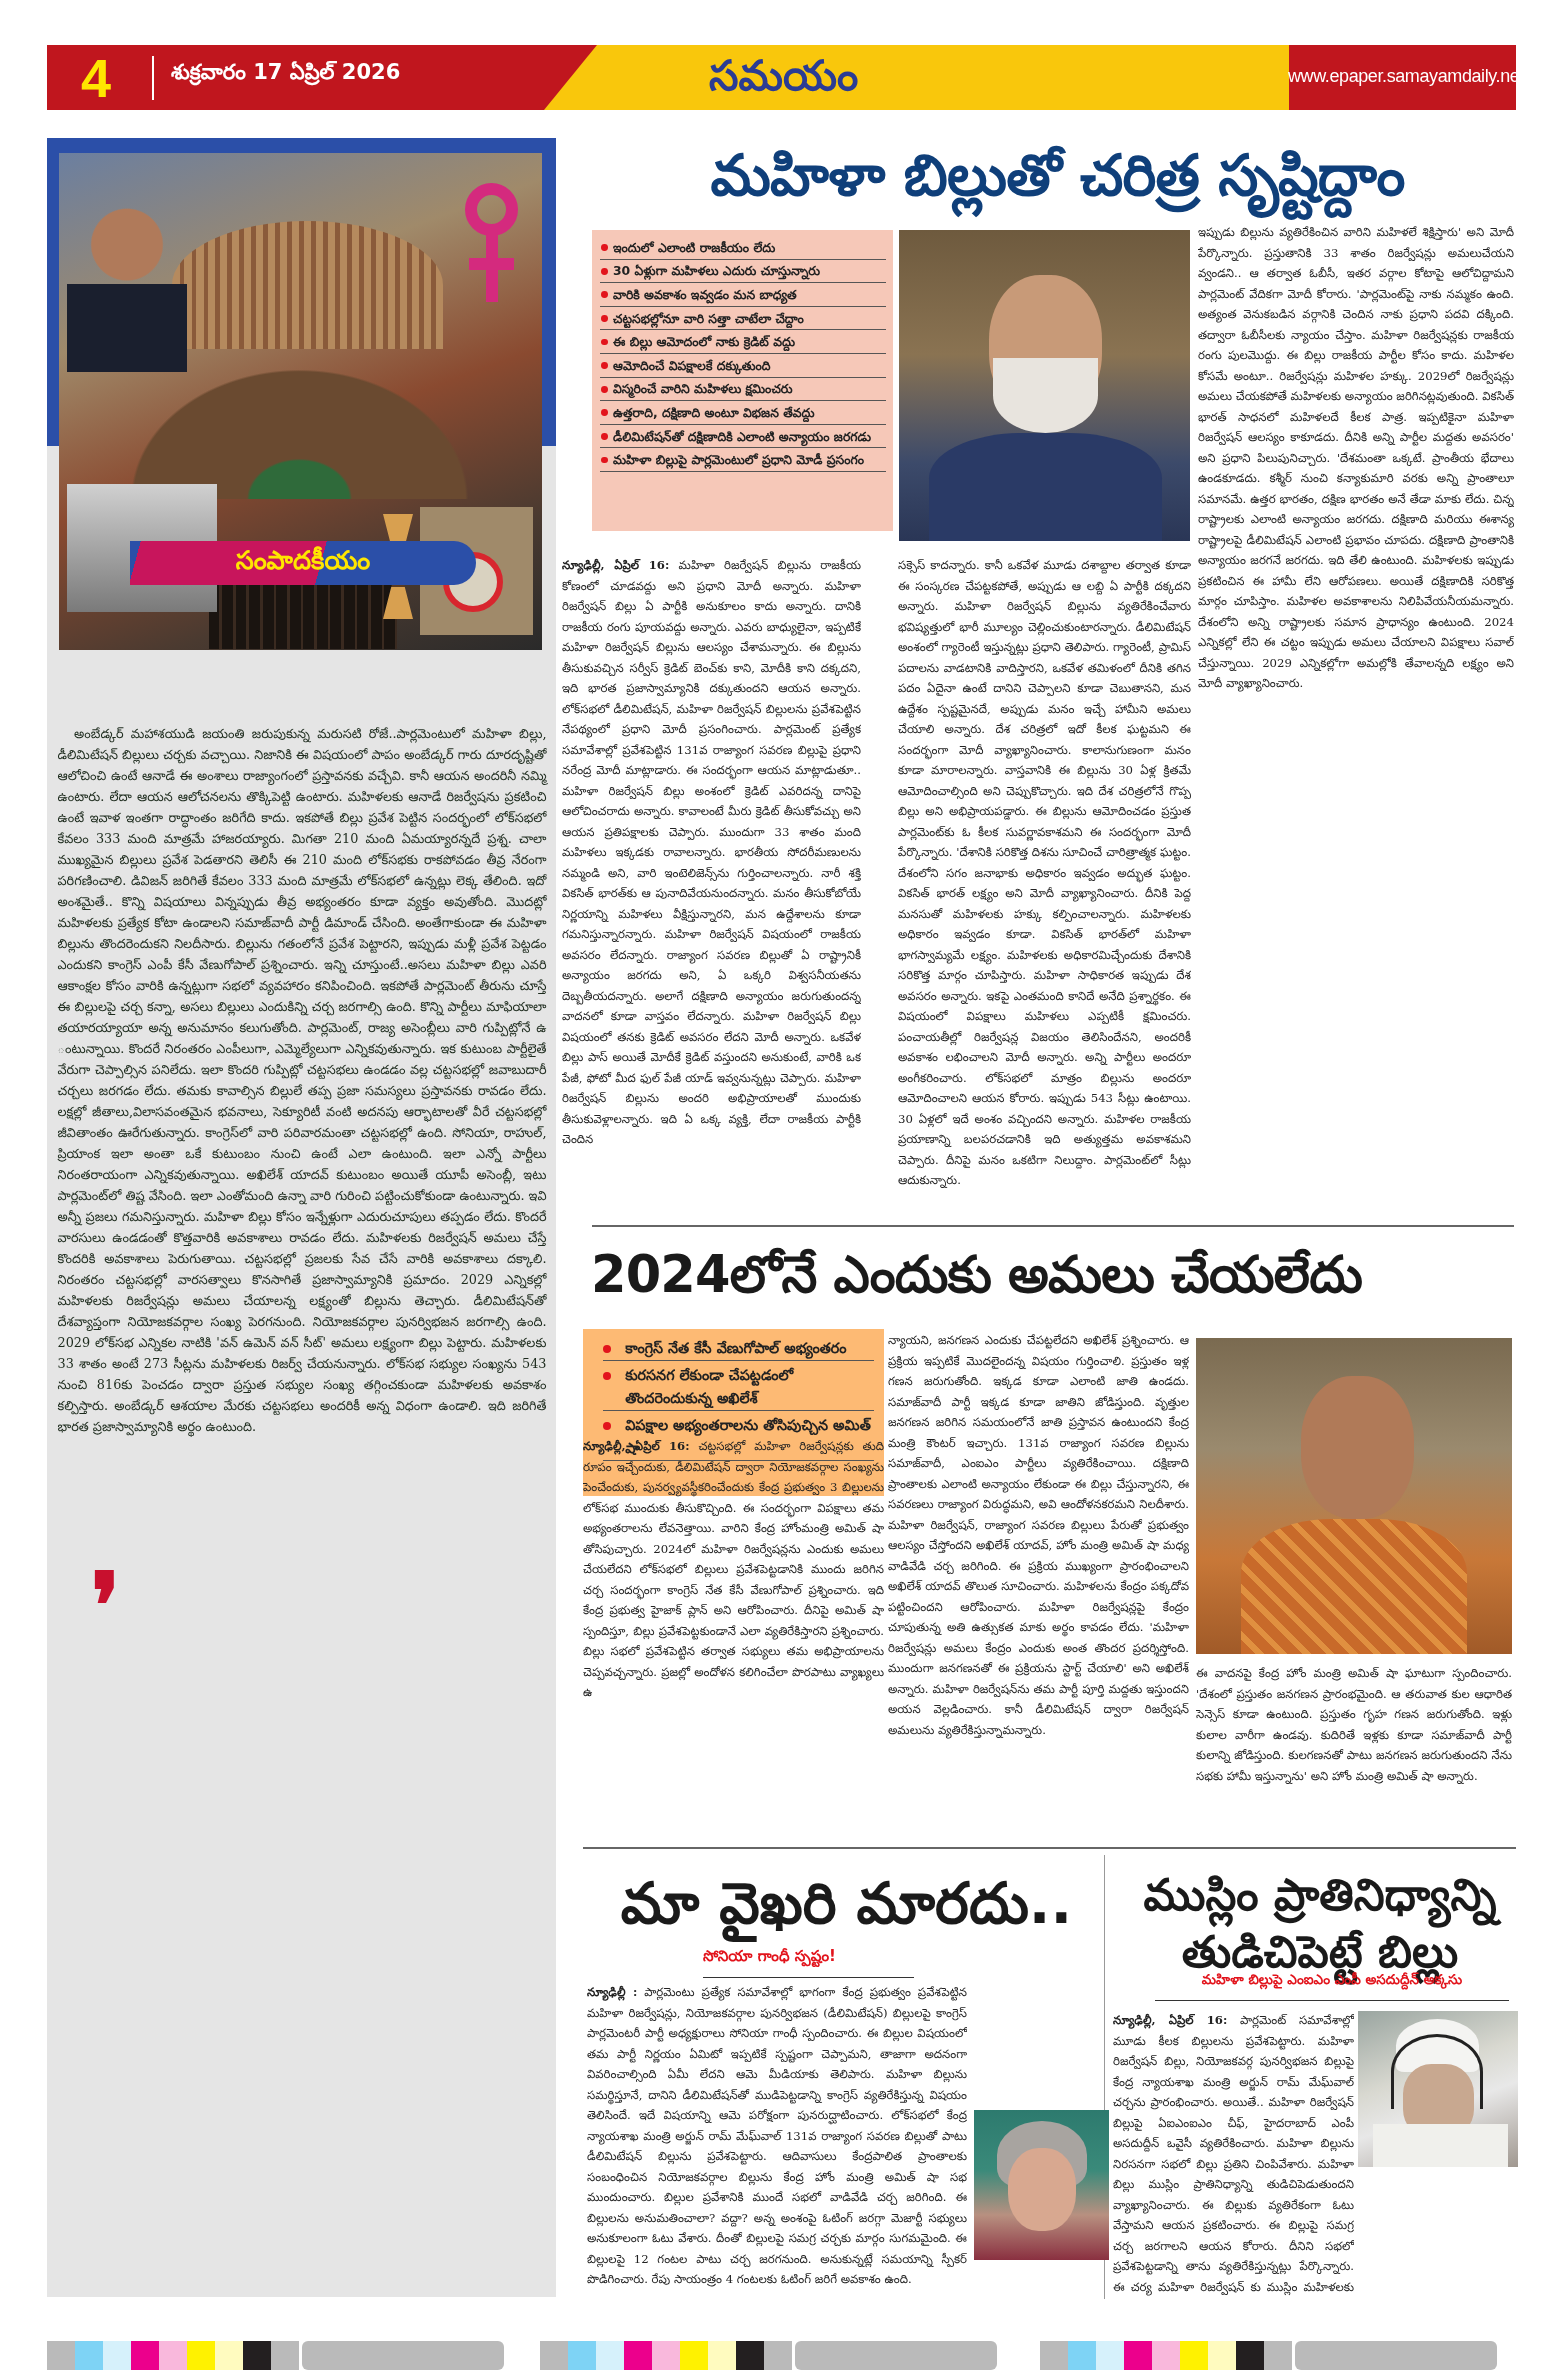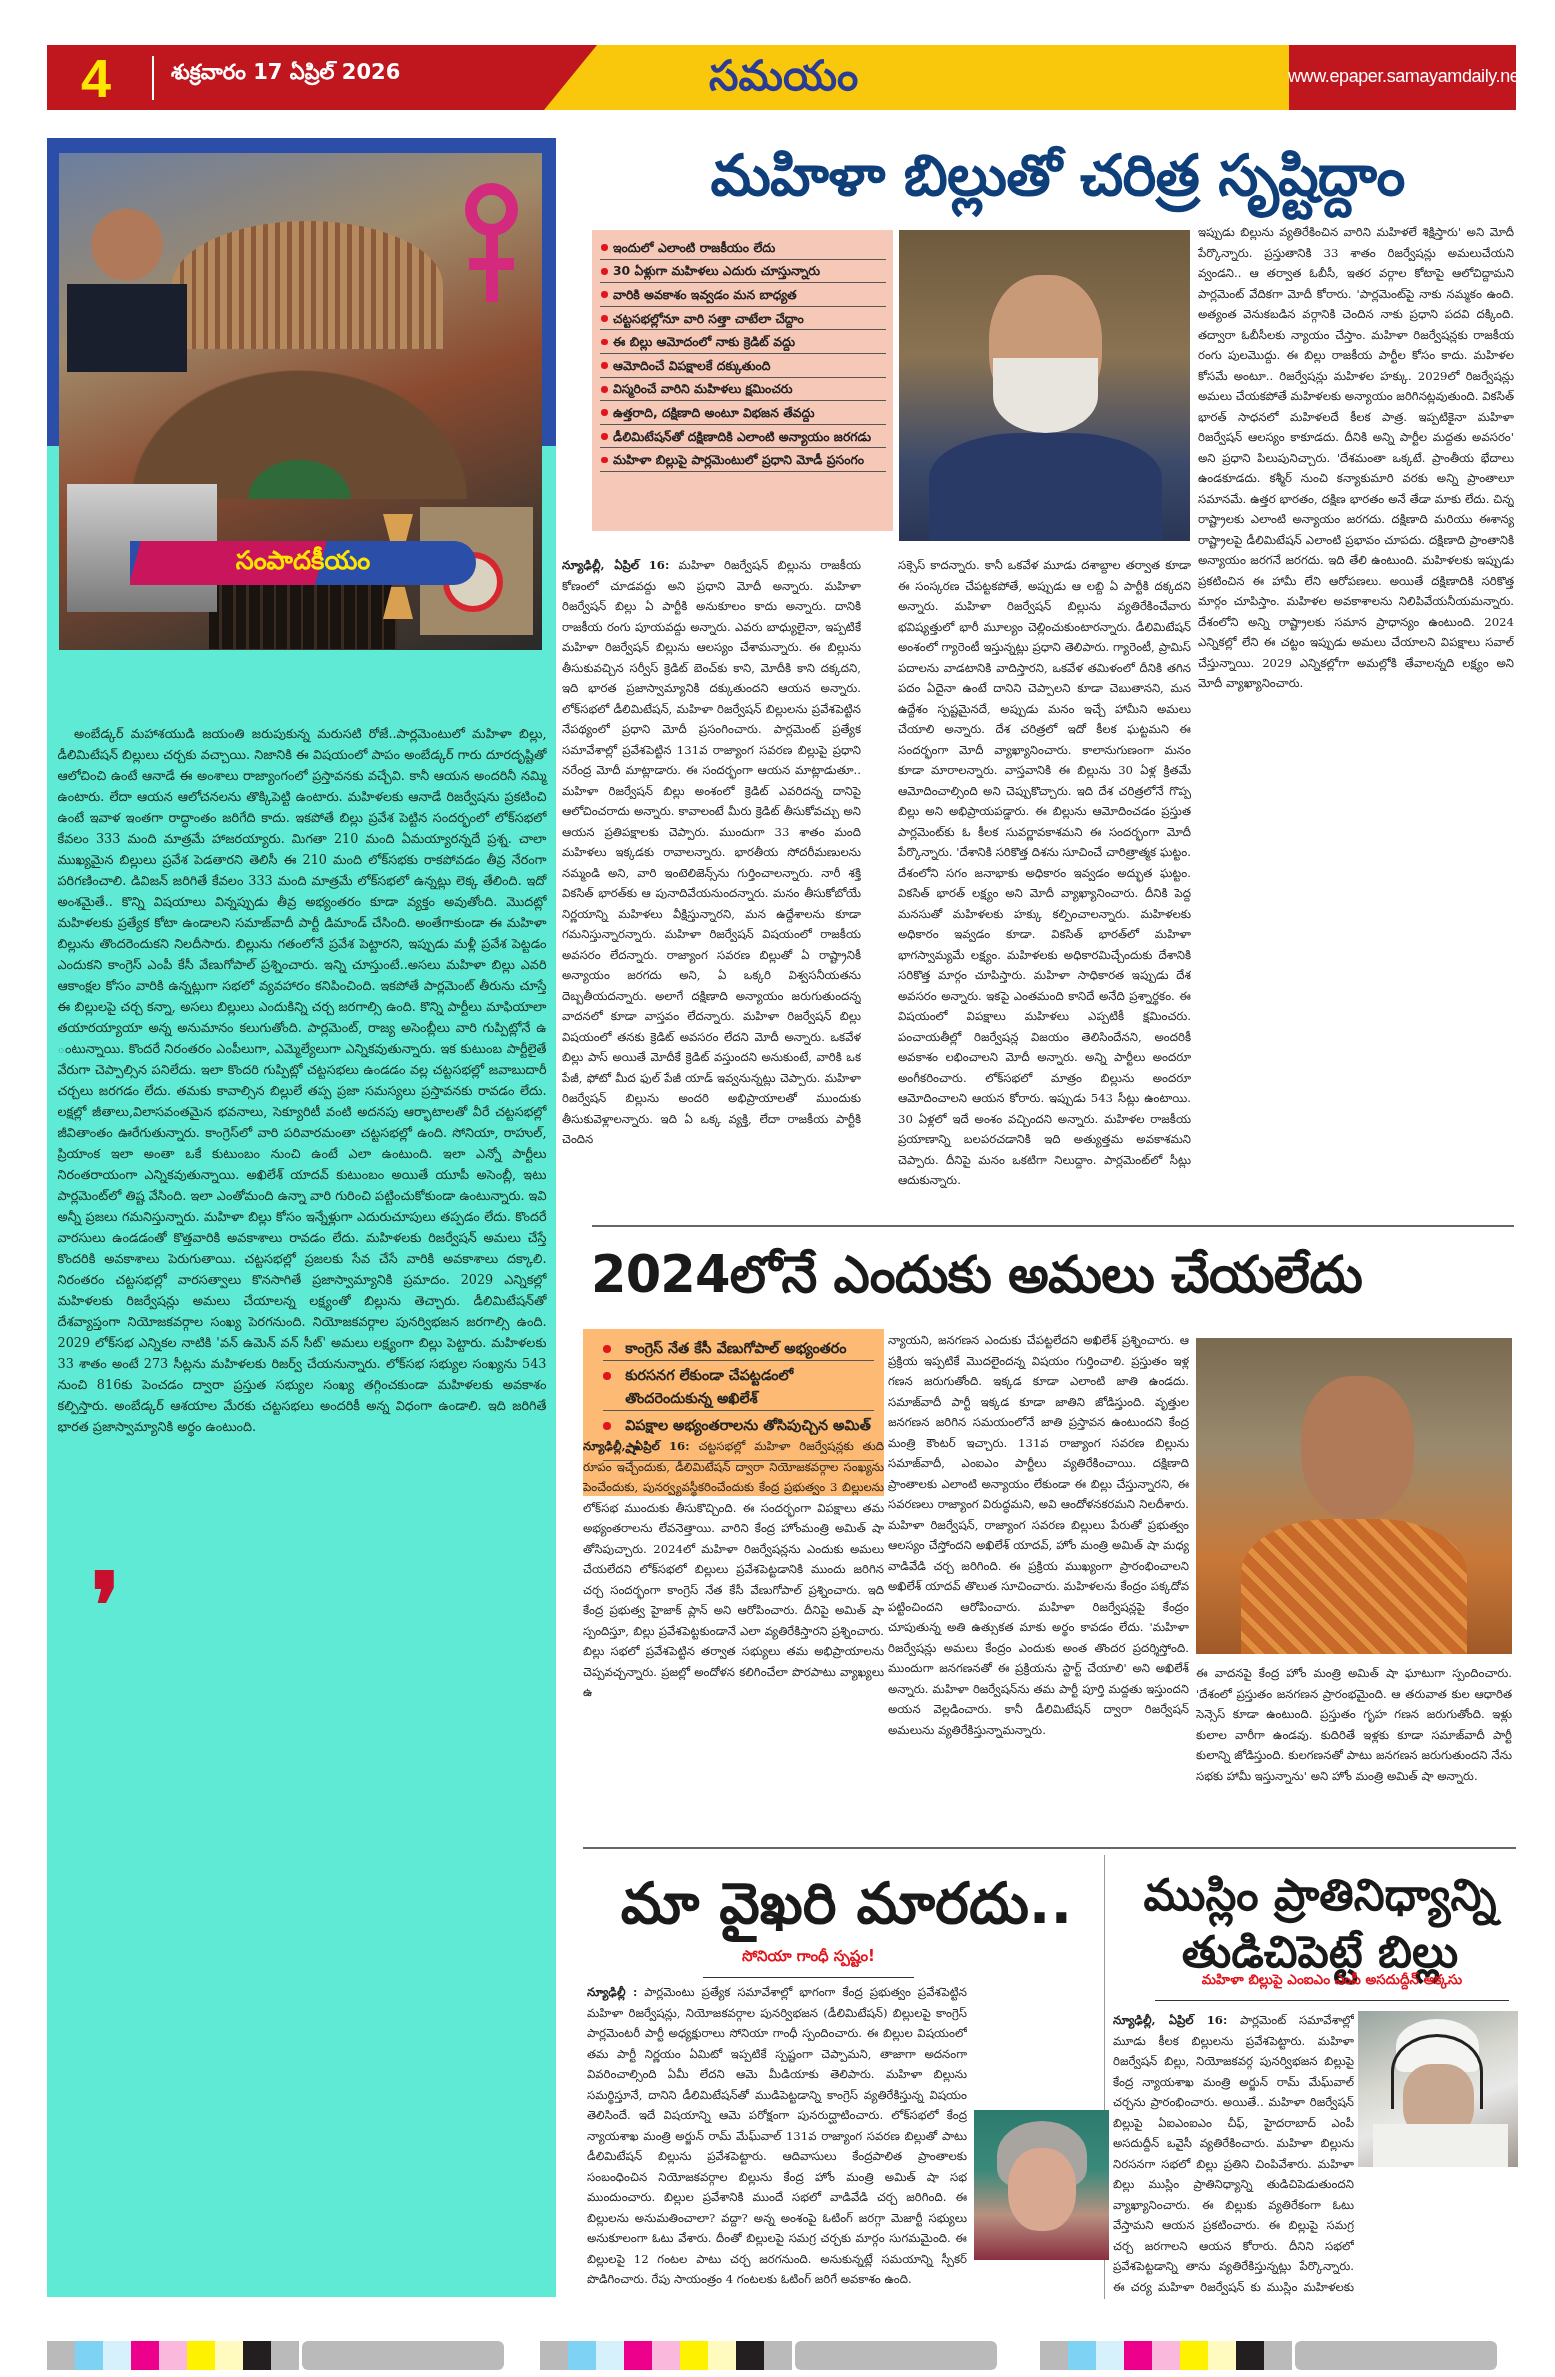--- a/index.html
+++ b/index.html
@@ -8,21 +8,21 @@
 .abs{position:absolute}
 
 #masthead{left:47px;top:45px;width:1469px;height:65px;background:#c0161e;overflow:hidden}
 #mast-yellow{left:497px;top:0;width:745px;height:65px;background:#f9c70c;clip-path:polygon(53px 0,100% 0,100% 100%,0 100%)}
 #page-num{left:34px;top:1.5px;font:bold 54px "Liberation Sans",sans-serif;color:#ffe600;line-height:63px}
 #mast-divider{left:105px;top:10.5px;width:1.5px;height:44px;background:#fff}
 #mast-date{left:124px;top:15px;font:bold 21px "DejaVu Sans",sans-serif;color:#fff;white-space:nowrap}
 #mast-title{left:662px;top:6px;font:bold 42px "DejaVu Sans",sans-serif;color:#2b3c94;white-space:nowrap}
 #mast-url{left:1241px;top:21px;font:18px "Liberation Sans",sans-serif;color:#fff;white-space:nowrap;letter-spacing:-0.4px}
 
-#left-col{left:47px;top:138px;width:509px;height:2159px;background:#5eead4}
+#left-col{left:47px;top:138px;width:509px;height:2159px;background:#e5e5e5}
 #left-top-blue{left:0;top:0;width:509px;height:308px;background:#2b4fa8}
 #hero-img{left:12px;top:15px;width:483px;height:497px;background:linear-gradient(160deg,#6b7fa0 0%,#a08a6a 30%,#8a4a30 55%,#4a3a30 80%,#2a2a2a 100%);overflow:hidden}
 .hero-shape{position:absolute}
 #editorial-badge{left:83px;top:403px;width:346px;height:44px;border-radius:0 22.6px 22.6px 0;background:linear-gradient(105deg,#2b4fa8 0 3%,#c8155c 3% 55%,#2b4fa8 55%);display:flex;align-items:center;justify-content:center}
 #editorial-badge span{font:bold 25.6px "DejaVu Sans",sans-serif;color:#ffe600}
 #editorial-headline{left:15px;top:451px;width:479px;text-align:center;font:bold 56px/72px "DejaVu Sans",sans-serif;color:#e31e24;letter-spacing:-1.5px}
 #editorial-body{left:10.5px;top:585px;width:489px;font:12.8px/21px "DejaVu Serif",serif;color:#1c2a1c;text-align:justify;text-indent:16.6px}
 #quote-mark{left:44px;top:1422px;font:bold 90px "DejaVu Serif",serif;color:#c8102e;line-height:1}
 
 #main-headline{left:591px;top:139px;width:933px;font:bold 57px/72px "DejaVu Sans",sans-serif;color:#0f3f7a;white-space:nowrap;letter-spacing:-0.8px;text-align:center}
@@ -48,21 +48,21 @@
 #highlights-2{left:583px;top:1329px;width:301px;height:167px;background:#fdba74;padding:7.5px 10.5px 7.5px 19.6px}
 .hl2-item{font:bold 14.3px/23px "DejaVu Sans",sans-serif;color:#222;padding:0 0 0 22.6px;position:relative;border-bottom:1.1px solid #555;margin-bottom:3px}
 .hl2-item:before{content:"";position:absolute;left:0;top:8.3px;width:8.3px;height:8.3px;border-radius:50%;background:#e2141c}
 #article2-col1{left:583px;top:1436px;width:301px;height:331px}
 #article2-col2{left:888px;top:1330px;width:301px;height:502px}
 #article2-col3{left:1196px;top:1663px;width:316px;height:173px}
 #divider-2{left:583px;top:1847px;width:933px;height:1.5px;background:#666}
 #col-sep-1{left:1104px;top:1855px;width:0.8px;height:444px;background:#999}
 
 #headline-3{left:587px;top:1866px;width:519px;font:bold 57px/75px "DejaVu Sans",sans-serif;color:#1a1a1a;white-space:nowrap;text-align:center}
-#subhead-3{left:703px;top:1947px;width:211px;text-align:center;font:bold 15px "DejaVu Sans",sans-serif;color:#e2141c;padding-bottom:9px;border-bottom:1.5px solid #333}
+#subhead-3{left:703px;top:1947px;width:211px;text-align:left;font:bold 15px "DejaVu Sans",sans-serif;color:#e2141c;padding-bottom:9px;border-bottom:1.5px solid #333}
 #article3-body{left:587px;top:1982px;width:380px;height:316px}
 
 #headline-4{left:1113px;top:1866px;width:414px;text-align:center;font:bold 44px/57px "DejaVu Sans",sans-serif;color:#1a1a1a}
 #subhead-4{left:1155px;top:1971px;width:354px;text-align:center;font:bold 13.5px "DejaVu Sans",sans-serif;color:#e2141c;padding-bottom:9px;border-bottom:1.5px solid #333}
 #article4-body{left:1113px;top:2010px;width:241px;height:158px}
 
 #color-bar{left:47px;top:2341px;width:1475px;height:29px}
 .cb-group{position:absolute;top:0;height:29px;display:flex}
 .cb-swatch{width:28px;height:29px}
 .cb-pill{position:absolute;top:0;height:29px;background:#bababa;border-radius:6px}

